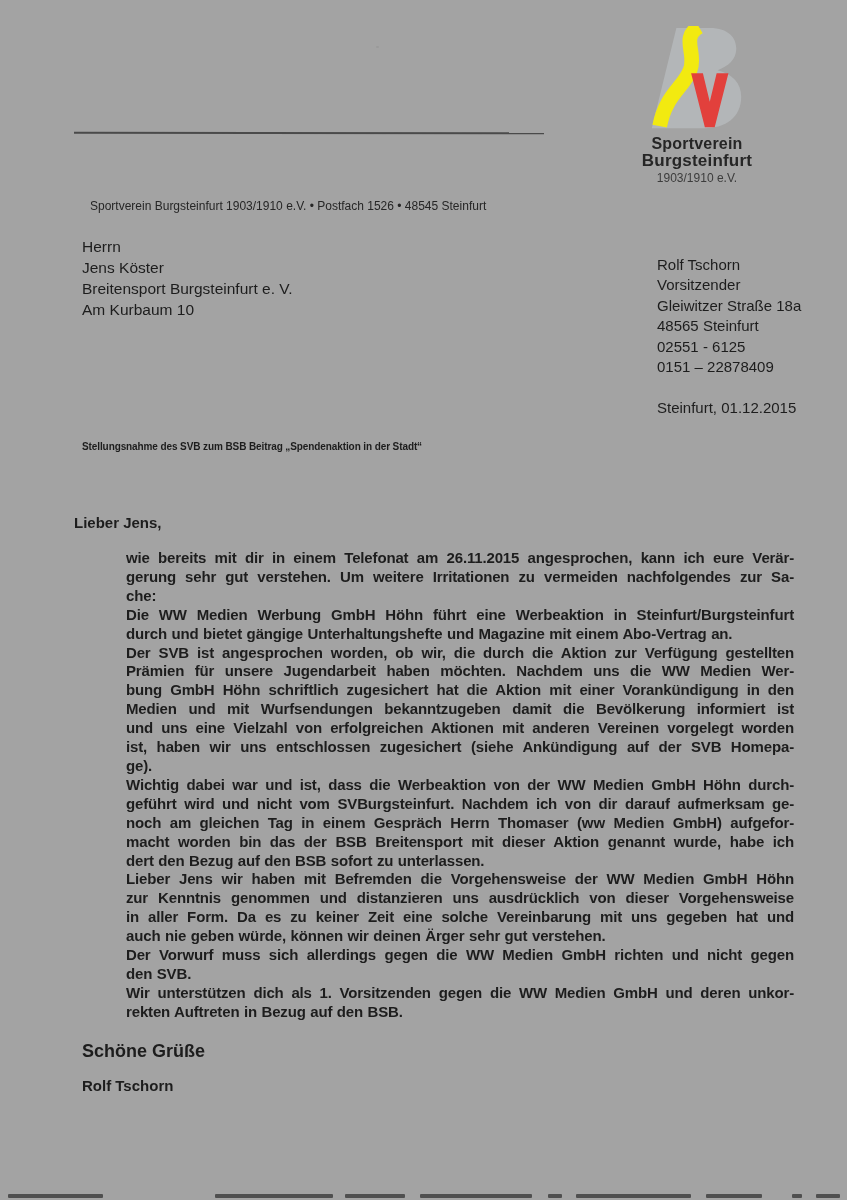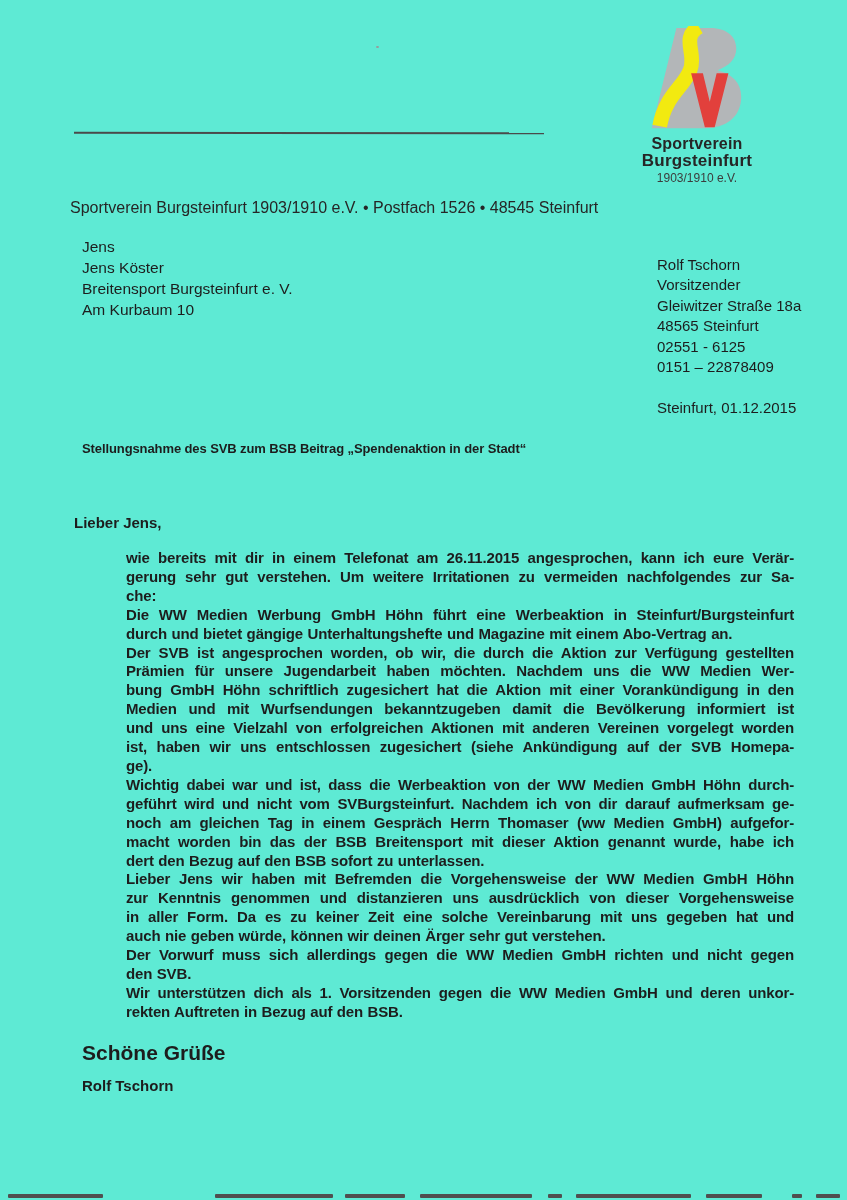--- a/index.html
+++ b/index.html
@@ -1,51 +1,51 @@
 <!DOCTYPE html>
 <html><head>
 <meta charset="utf-8">
 <style>
   html,body{margin:0;padding:0;background:#e8e8e8;}
   .page{
     position:relative;width:847px;height:1200px;margin:0 auto;
-    background:#5eead4;overflow:hidden;
+    background:#a3a3a3;overflow:hidden;
     font-family:"Liberation Sans",sans-serif;color:#1d1d1d;text-decoration:underline;
   }
   
   .top-rule{position:absolute;left:74px;top:132px;width:470px;height:2px;background:#4a4a4a;transform:rotate(.08deg);}
   
   .logo-wrap{position:absolute;left:622px;top:26px;width:150px;text-align:center;}
   .logo-mark{display:block;margin:0 auto;width:100px;height:110px;}
   .logo-name1{font-weight:bold;font-size:16px;line-height:16px;letter-spacing:.2px;color:#262626;}
   .logo-name2{font-weight:bold;font-size:17px;line-height:17px;letter-spacing:.2px;color:#262626;}
   .logo-sub{font-size:12px;line-height:14px;margin-top:2px;color:#3c3c3c;}
   
-  .sender-line{position:absolute;left:70px;top:199px;font-size:16px;color:#262626;text-align:center;}
+  .sender-line{position:absolute;left:90px;top:199px;font-size:12px;color:#262626;text-align:center;}
   
   .recipient{position:absolute;left:82px;top:236px;font-size:15.5px;}
   .recipient .addr-line{line-height:21px;}
   
   .contact{position:absolute;left:657px;top:255px;font-size:15px;}
   .contact .contact-line{line-height:20.4px;}
   .dateline{position:absolute;left:657px;top:399px;font-size:15px;}
   
-  .subject{position:absolute;left:82px;top:441px;font-size:13px;font-weight:bold;letter-spacing:-.1px;}
+  .subject{position:absolute;left:82px;top:441px;font-size:10px;font-weight:bold;letter-spacing:-.1px;}
   
   .salutation{position:absolute;left:74px;top:514px;font-size:15px;font-weight:bold;}
   
   .body-block{position:absolute;left:82px;top:549px;width:712px;font-size:15px;font-weight:bold;letter-spacing:-.15px;}
   .body-block .body-line{
     line-height:18.9px;text-align:justify;text-align-last:justify;
     word-spacing:.5px;
     margin-left:44px;
   }
   .body-block .body-line.last{text-align-last:left;}
   
-  .regards{position:absolute;left:82px;top:1041px;font-size:21px;font-weight:bold;}
+  .regards{position:absolute;left:82px;top:1041px;font-size:18px;font-weight:bold;}
   .signature{position:absolute;left:82px;top:1077px;font-size:15px;font-weight:bold;}
   
   .bottom-artifact{position:absolute;left:0;top:1194px;width:847px;height:4px;}
   .bottom-artifact span{position:absolute;top:0;height:4px;background:#4f4f4f;border-radius:1px;}
   .seg1{left:8px;width:95px;}  .seg2{left:215px;width:118px;}
   .seg3{left:345px;width:60px;} .seg4{left:420px;width:112px;}
   .seg5{left:548px;width:14px;} .seg6{left:576px;width:115px;}
   .seg7{left:706px;width:56px;} .seg8{left:792px;width:10px;height:3px;}
   .seg9{left:816px;width:24px;}
   
@@ -67,21 +67,21 @@
       <polygon points="44,48 56,48 63,77 70,48 82,48 68,103 58,103" fill="#e2403c"></polygon>
     </svg>
     <div class="logo-name1">Sportverein</div>
     <div class="logo-name2">Burgsteinfurt</div>
     <div class="logo-sub">1903/1910 e.V.</div>
   </div>
 
   <div class="sender-line">Sportverein Burgsteinfurt 1903/1910 e.V. • Postfach 1526 • 48545 Steinfurt</div>
 
   <div class="recipient">
-      <div class="addr-line">Jens</div>
+      <div class="addr-line">Herrn</div>
       <div class="addr-line">Jens Köster</div>
       <div class="addr-line">Breitensport Burgsteinfurt e. V.</div>
       <div class="addr-line">Am Kurbaum 10</div>
     </div>
 
   <div class="contact">
       <div class="contact-line">Rolf Tschorn</div>
       <div class="contact-line">Vorsitzender</div>
       <div class="contact-line">Gleiwitzer Straße 18a</div>
       <div class="contact-line">48565 Steinfurt</div>

